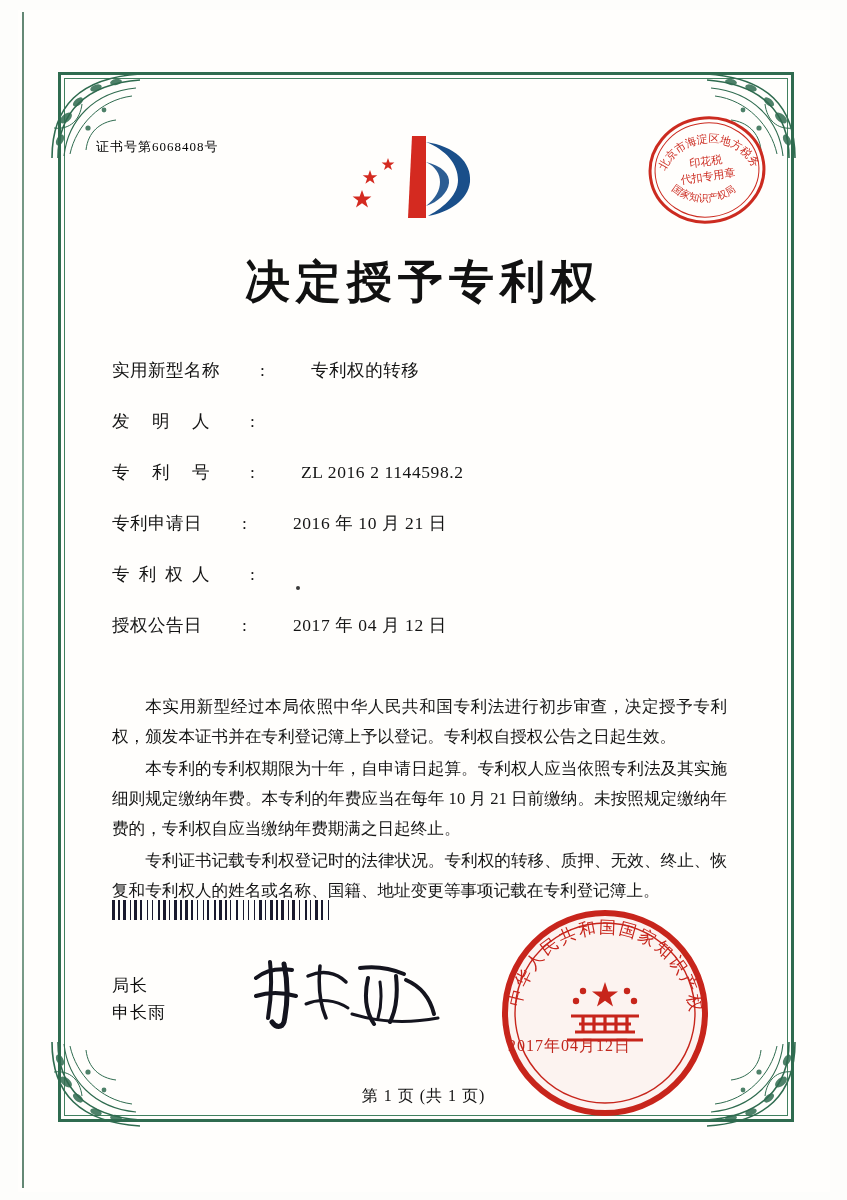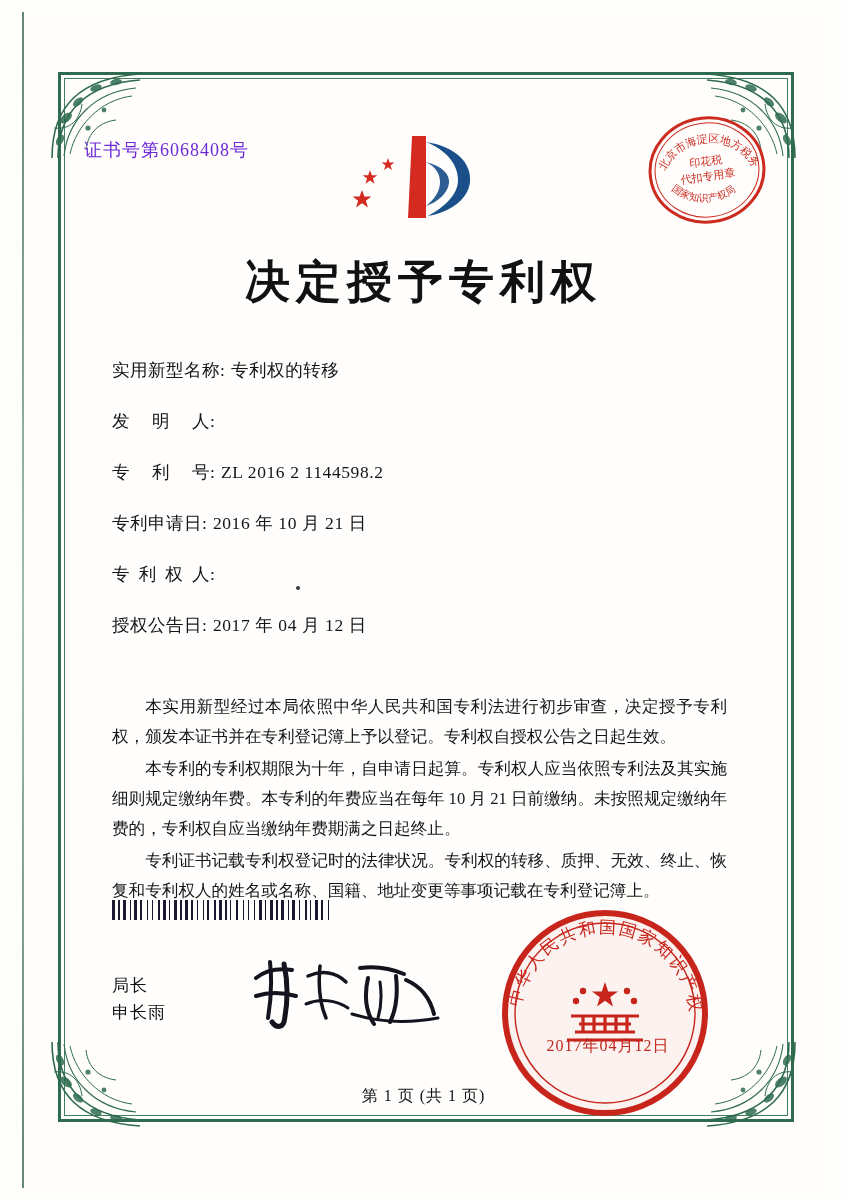--- a/index.html
+++ b/index.html
@@ -68,25 +68,25 @@
     pointer-events: none;
   }
   .corner.tl { left: 44px;  top: 58px; }
   .corner.tr { right: 44px; top: 58px;  transform: scaleX(-1); }
   .corner.bl { left: 44px;  bottom: 58px; transform: scaleY(-1); }
   .corner.br { right: 44px; bottom: 58px; transform: scale(-1,-1); }
 
   
   .cert-number {
     position: absolute;
-    left: 84px;
+    left: 96px;
     top: 138px;
-    font-size: 18px;
+    font-size: 13px;
     letter-spacing: 1px;
-    color: #6d28d9;
+    color: #000000;
   }
 
   .logo {
     position: absolute;
     left: 350px;
     top: 132px;
     width: 130px;
     height: 96px;
   }
 
@@ -117,20 +117,21 @@
     left: 112px;
     top: 358px;
     width: 620px;
   }
   .field-row {
     display: flex;
     align-items: baseline;
     margin-bottom: 27px;
     font-size: 17.5px;
     color: #141414;
+    gap: 40px;
   }
   .field-label {
     white-space: nowrap;
     letter-spacing: 0.5px;
   }
   .field-label.spread {
     display: inline-block;
     width: 98px;
     text-align: justify;
     text-align-last: justify;
@@ -208,21 +209,21 @@
     left: 498px;
     top: 906px;
     width: 214px;
     height: 214px;
   }
   .seal-date {
     position: absolute;
     left: 508px;
     top: 1036px;
     width: 200px;
-    text-align: center;
+    text-align: left;
     font-size: 16px;
     letter-spacing: 1px;
     color: #c0271d;
   }
 
   .page-footer {
     position: absolute;
     left: 0;
     right: 0;
     top: 1086px;

